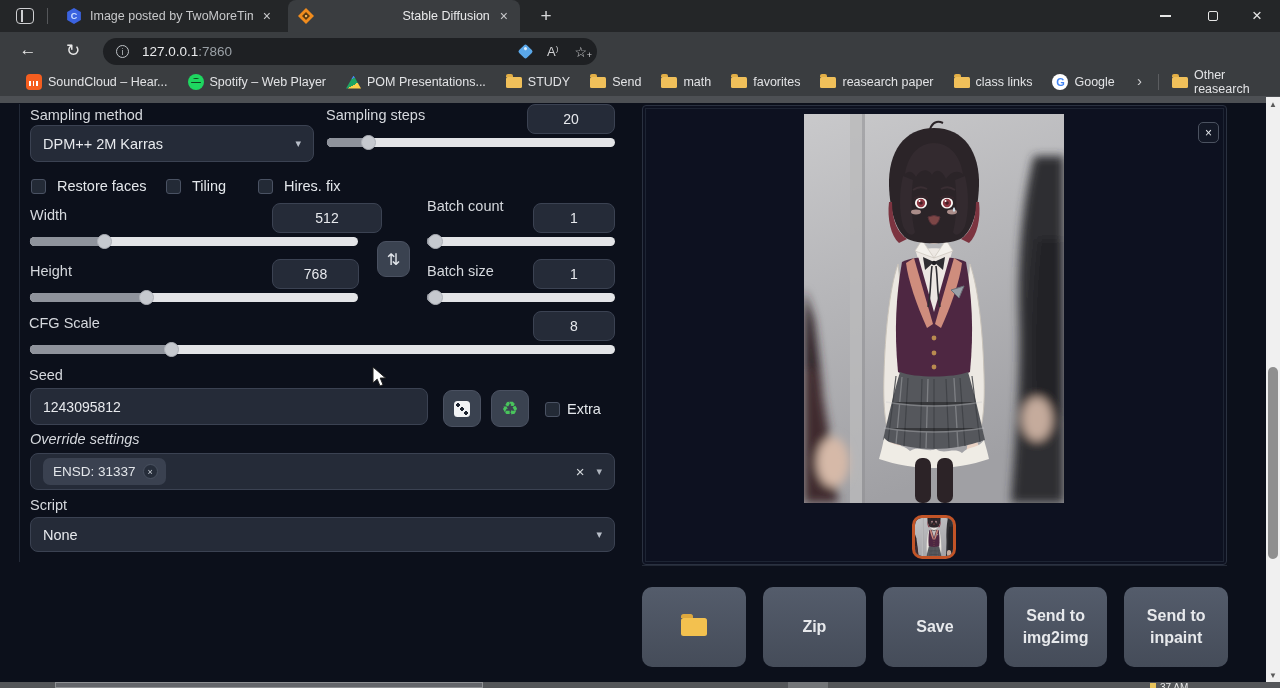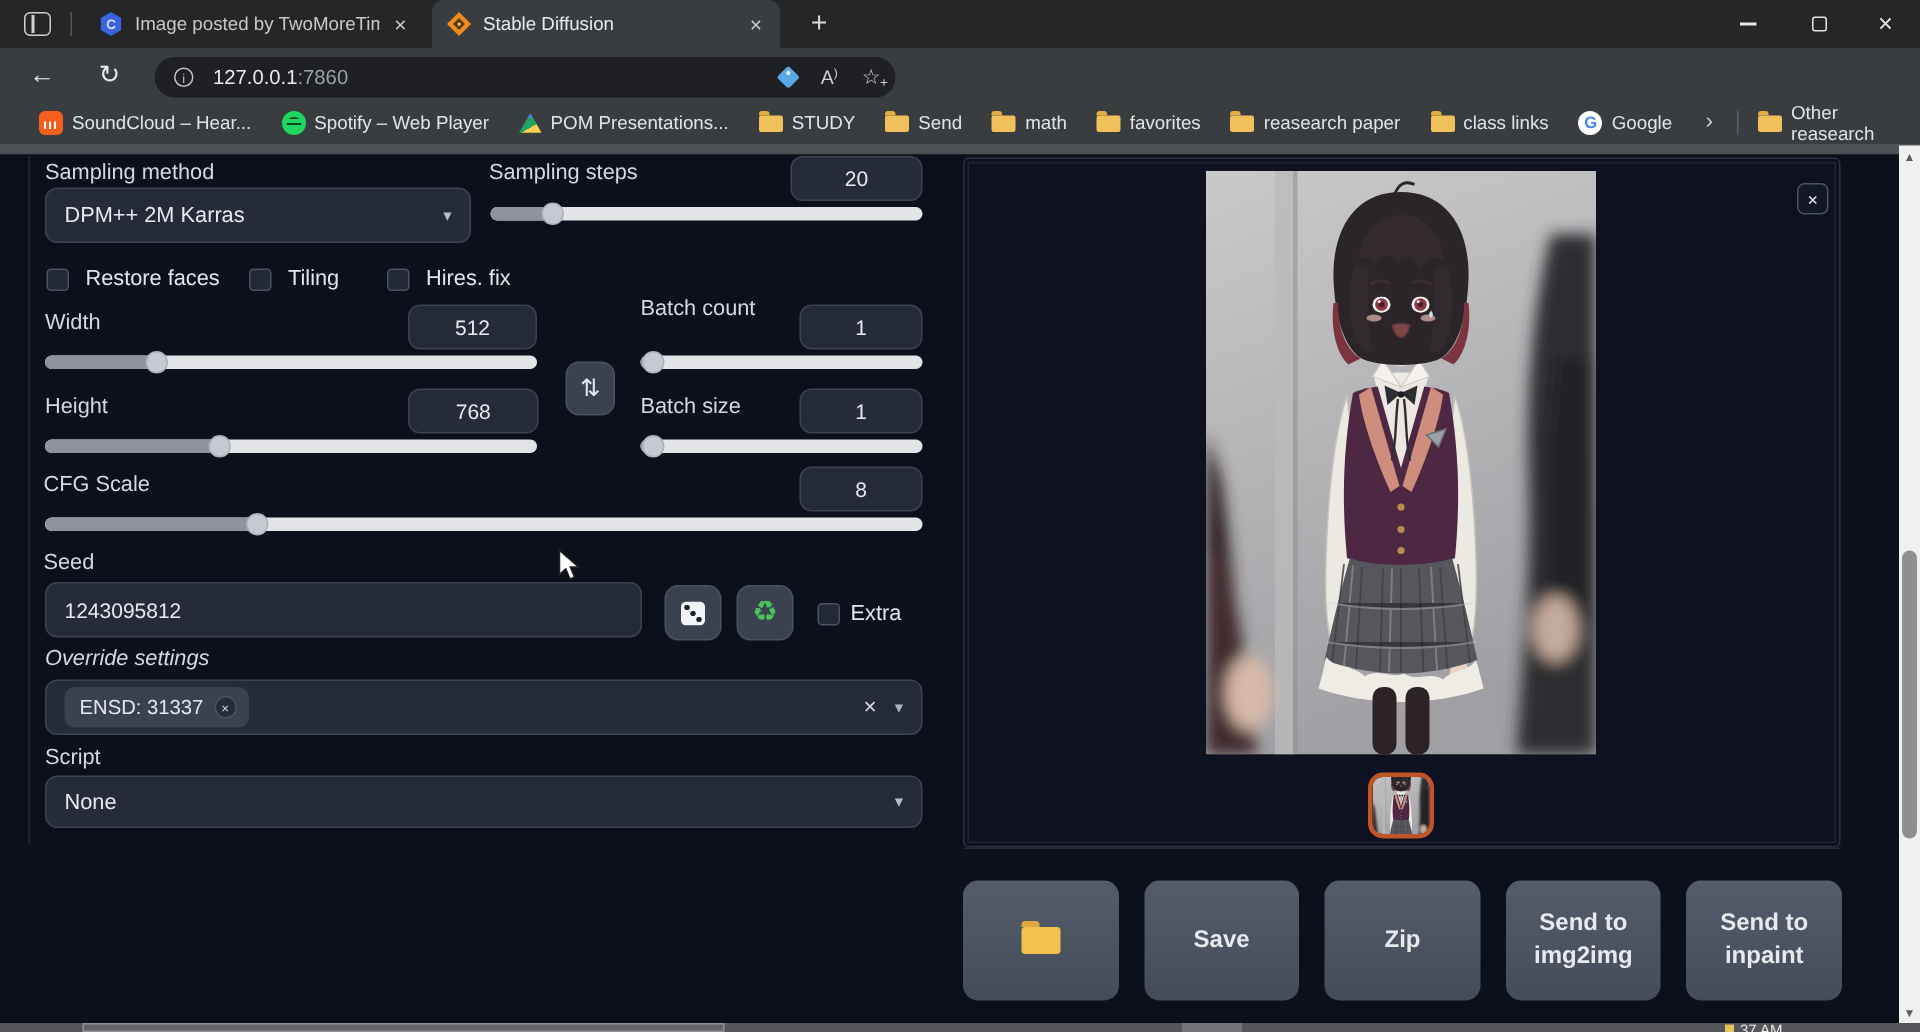--- a/index.html
+++ b/index.html
@@ -7,21 +7,21 @@
   .screen{position:relative;width:1280px;height:688px;overflow:hidden;background:#0b0f1a;}
 
   
   .titlebar{position:absolute;left:0;top:0;width:1280px;height:32px;background:#242628;}
   .ws-icon{position:absolute;left:16px;top:8px;width:18px;height:16px;border:1.5px solid #cfd0d2;border-radius:4px;}
   .ws-icon:before{content:"";position:absolute;left:4px;top:1px;bottom:1px;width:1.5px;background:#cfd0d2;}
   .tb-div{position:absolute;left:47px;top:8px;width:1px;height:16px;background:#55575a;}
   .tab{position:absolute;top:0;height:32px;display:flex;align-items:center;padding:0 10px;gap:8px;}
   .tab-title{font-size:12.5px;color:#c7c8ca;white-space:nowrap;overflow:hidden;text-overflow:clip;flex:1;}
   .tab.active{background:#3a3d40;border-radius:8px 8px 0 0;}
-  .tab.active .tab-title{color:#e9eaeb;}
+  .tab.active .tab-title{color:#e9eaeb;text-align:right;}
   .tab-close{font-size:14px;color:#c9cacc;padding:0 2px;}
   .fav{width:16px;height:16px;display:flex;align-items:center;justify-content:center;flex:none;}
   .fav-civitai{background:#3b63e0;clip-path:polygon(50% 0,93% 25%,93% 75%,50% 100%,7% 75%,7% 25%);color:#cfe0ff;font-size:9px;font-weight:bold;}
   .fav-gradio{background:#f08c1d;clip-path:polygon(50% 0,100% 50%,50% 100%,0 50%);position:relative;}
   .fav-gradio:before{content:"";position:absolute;left:4px;top:4px;width:8px;height:8px;background:#5a3a10;clip-path:polygon(50% 0,100% 50%,50% 100%,0 50%);}
   .fav-gradio:after{content:"";position:absolute;left:6.5px;top:6.5px;width:3px;height:3px;background:#ffc46b;clip-path:polygon(50% 0,100% 50%,50% 100%,0 50%);}
   .newtab{position:absolute;left:532px;top:2px;width:28px;height:28px;color:#d6d7d9;font-size:19px;display:flex;align-items:center;justify-content:center;}
   .wbtn{position:absolute;top:0;width:46px;height:32px;display:flex;align-items:center;justify-content:center;color:#e6e6e6;}
   .wbtn .bar{width:11px;height:1.5px;background:#e6e6e6;}
   .wbtn .box{width:10px;height:10px;border:1.2px solid #e6e6e6;border-radius:2px;}
@@ -270,21 +270,21 @@
   </div>
 
   <span class="cb" style="left:31px;top:179px;"></span>
   <span class="cb-lbl" style="left:57px;top:178px;">Restore faces</span>
   <span class="cb" style="left:166px;top:179px;"></span>
   <span class="cb-lbl" style="left:192px;top:178px;">Tiling</span>
   <span class="cb" style="left:258px;top:179px;"></span>
   <span class="cb-lbl" style="left:284px;top:178px;">Hires. fix</span>
 
   <span class="lbl" style="left:30px;top:207px;">Width</span>
-  <input class="numbox" style="left: 272px; top: 203px; width: 86px;" readonly="" value="512">
+  <input class="numbox" style="left: 272px; top: 203px; width: 110px;" readonly="" value="512">
   <div class="slider" style="left:30px;top:237px;width:328px;">
     <span class="track"></span>
       <span class="fill" style="width:74px;"></span>
       <span class="knob" style="left:67px;"></span>
   </div>
   <span class="lbl" style="left:427px;top:198px;">Batch count</span>
   <input class="numbox" style="left: 533px; top: 203px; width: 82px;" readonly="" value="1">
   <div class="slider" style="left:427px;top:237px;width:188px;">
     <span class="track"></span>
       <span class="fill" style="width:8px;"></span>
@@ -356,22 +356,22 @@
     <svg viewBox="0 0 260 389" preserveAspectRatio="xMidYMid slice">
         <use href="#genimg-art"></use>
       </svg>
   </div>
   <div class="gal-div"></div>
 
   <div class="actions">
     <div class="abtn">
         <span class="bigfolder"></span>
       </div>
+    <div class="abtn">Zip</div>
     <div class="abtn">Save</div>
-    <div class="abtn">Zip</div>
     <div class="abtn">Send to img2img</div>
     <div class="abtn">Send to inpaint</div>
   </div>
 
   <div class="vscroll">
     <span class="vs-arrow" style="top:0;">▲</span>
     <span class="vs-thumb"></span>
     <span class="vs-arrow" style="bottom:0;">▼</span>
   </div>
   <div class="taskbar">

